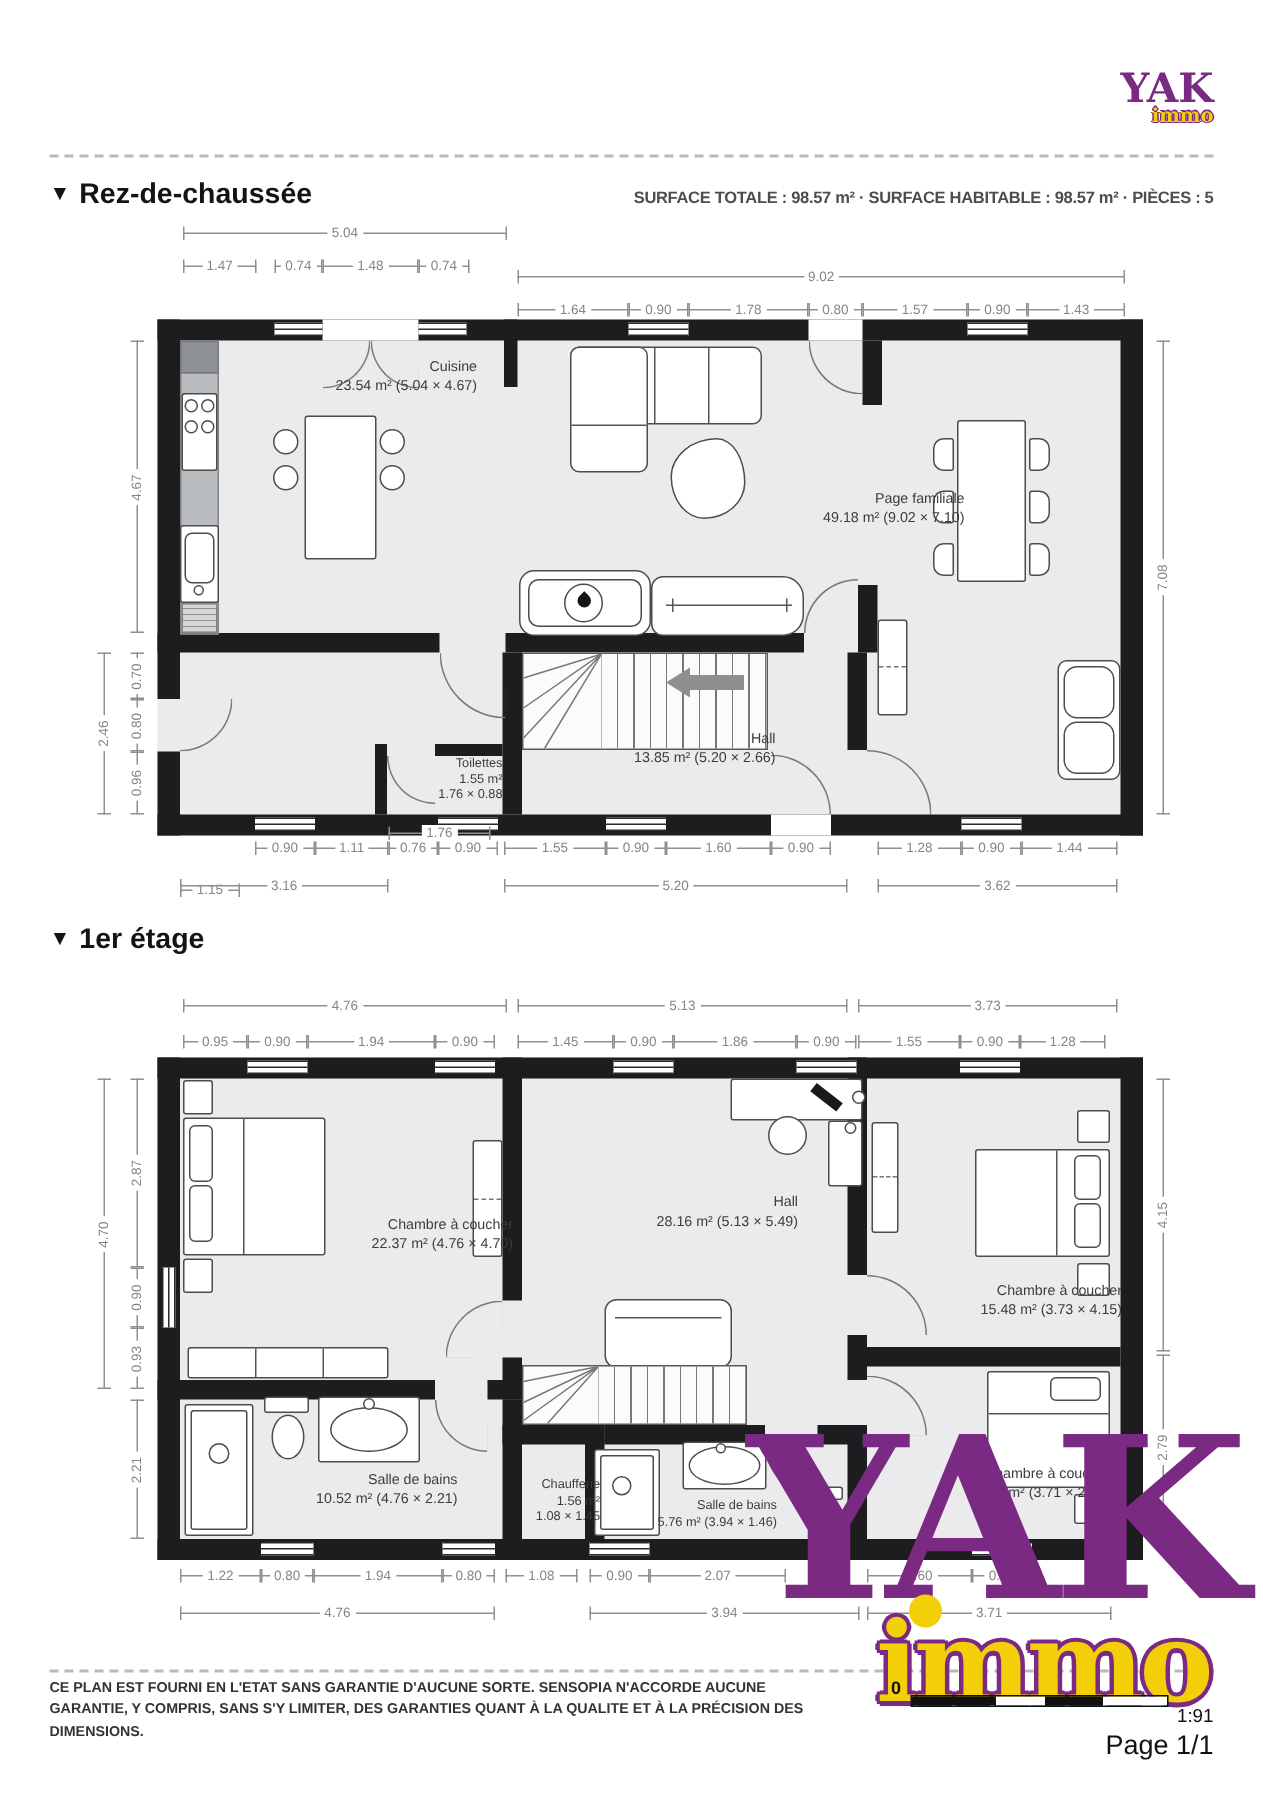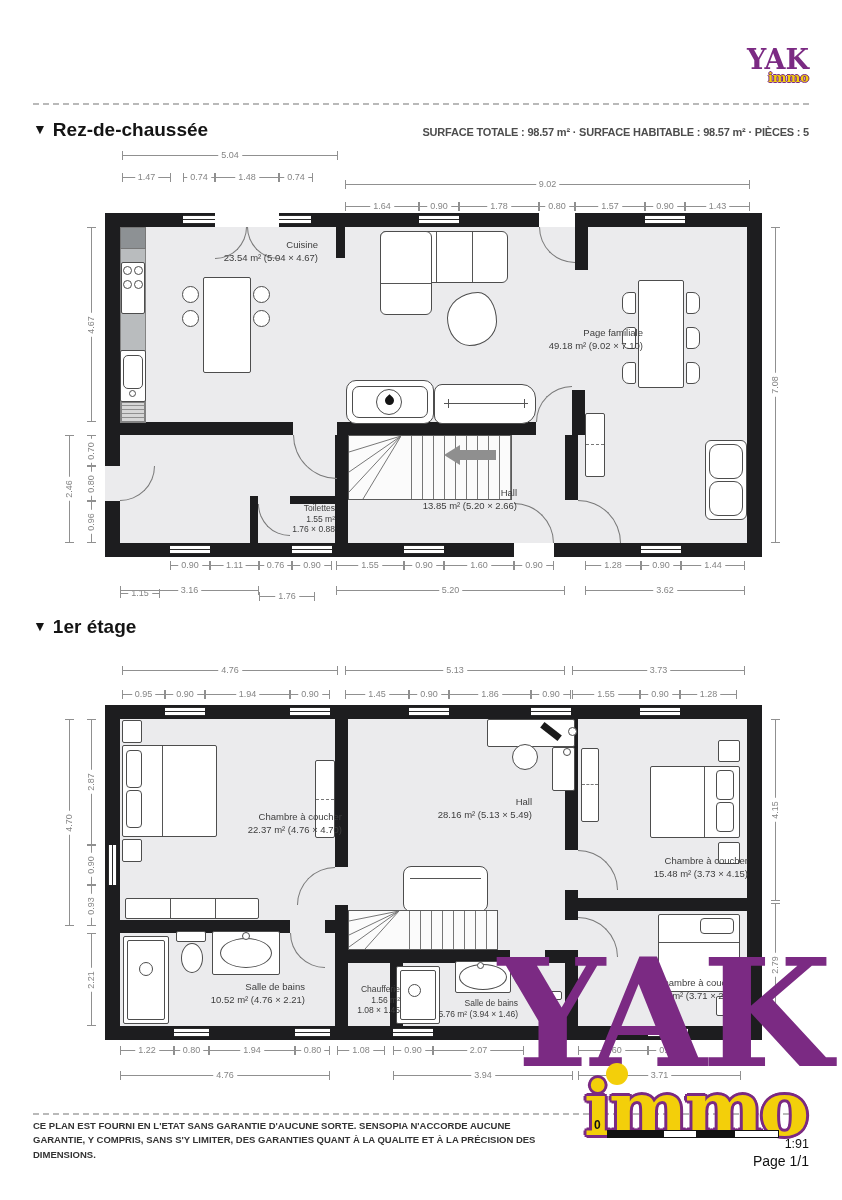--- a/index.html
+++ b/index.html
@@ -54,21 +54,21 @@
 .wm-yak{position:absolute;font-family:"DejaVu Serif",serif;font-weight:bold;font-size:150px;line-height:1;letter-spacing:-5px;color:#7b2a83}
 .wm-dot{position:absolute;width:22px;height:22px;border-radius:50%;background:#f3cf0a}
 .wm-immo{position:absolute;font-family:"DejaVu Serif",serif;font-weight:bold;font-size:74px;line-height:1;letter-spacing:-3px;color:#f3cf0a;
  text-shadow:-3px 0 #7b2a83,3px 0 #7b2a83,0 -3px #7b2a83,0 3px #7b2a83,2px 2px #7b2a83,-2px -2px #7b2a83,2px -2px #7b2a83,-2px 2px #7b2a83}
 .foot{z-index:9}
 .disc{position:absolute;left:33px;top:1119px;width:515px;font-size:9.5px;font-weight:bold;color:#333;line-height:1.5;z-index:9}
 .scale0{position:absolute;left:594px;top:1118px;font-size:12px;font-weight:bold;color:#111;z-index:9}
 .sbar{position:absolute;left:607px;top:1130px;width:172px;height:8px;border:1px solid #111;z-index:9;
  background:linear-gradient(90deg,#111 0 33%,#fff 33% 52%,#111 52% 75%,#fff 75% 100%)}
 .ratio{position:absolute;right:33px;top:1137px;font-size:12.5px;color:#111;z-index:9}
-.pageno{position:absolute;right:33px;top:1153px;font-size:14px;color:#111;z-index:9}
+.pageno{position:absolute;right:33px;top:1153px;font-size:18px;color:#111;z-index:9}
 .ah{position:absolute;width:0;height:0;border-top:10px solid transparent;border-bottom:10px solid transparent;border-right:16px solid #8f8f8f}
 .as{position:absolute;background:#8f8f8f}
 .flame{position:absolute;background:#141414;border-radius:0 50% 50% 50%;transform:rotate(45deg)}
 </style>
 </head>
 <body>
 
 <div class="page">
 
   <div class="logo" style="right:33px;top:46px">
@@ -314,21 +314,21 @@
       <span>0.90</span>
     </div>
   <div class="dimh" style="left:681px;top:560px;width:64px">
       <i></i>
       <span>1.44</span>
     </div>
   <div class="dimh" style="left:120px;top:585px;width:139px">
       <i></i>
       <span>3.16</span>
     </div>
-  <div class="dimh" style="left:259px;top:591px;width:56px">
+  <div class="dimh" style="left:259px;top:550px;width:68px">
       <i></i>
       <span>1.76</span>
     </div>
   <div class="dimh" style="left:336px;top:585px;width:229px">
       <i></i>
       <span>5.20</span>
     </div>
   <div class="dimh" style="left:585px;top:585px;width:160px">
       <i></i>
       <span>3.62</span>

